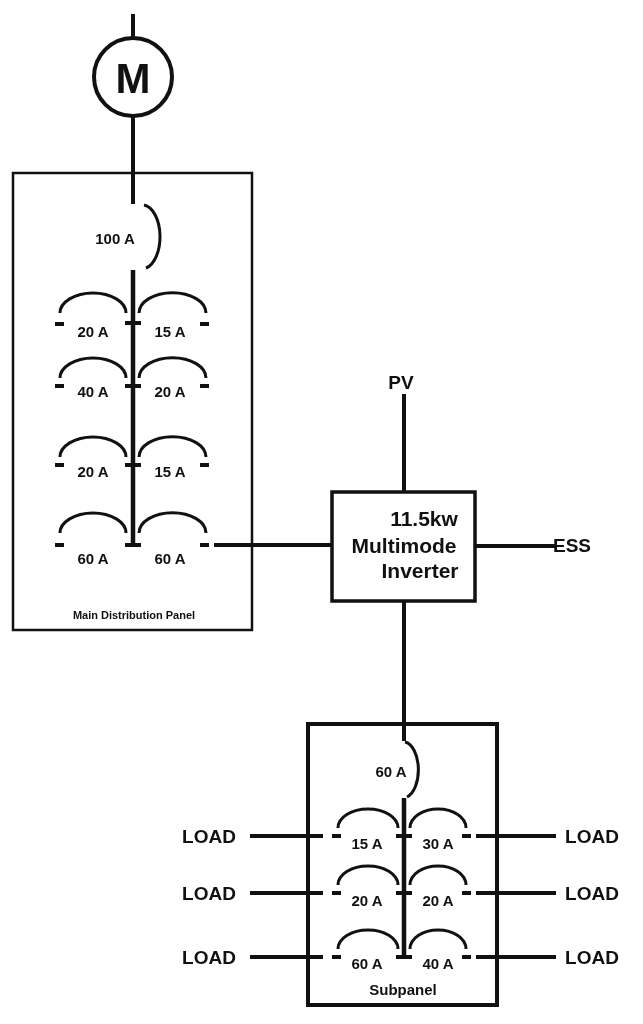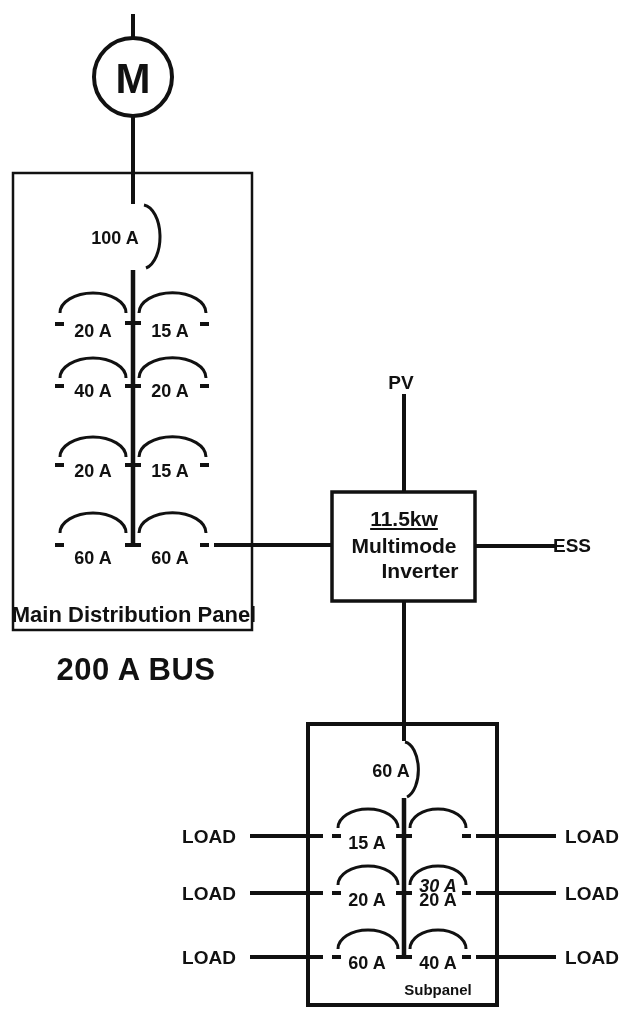--- a/index.html
+++ b/index.html
@@ -23,22 +23,22 @@
   }
   .lbl {
     position: absolute;
     transform: translate(-50%, -50%);
     font-weight: 700;
     white-space: nowrap;
     color: #111111;
     line-height: 1;
   }
   .meter-m   { font-size: 42px; }
-  .brk       { font-size: 18px; }
-  .panel-ttl { font-size: 22px; }
+  .brk       { font-size: 15px; }
+  .panel-ttl { font-size: 11px; }
   .sub-ttl   { font-size: 15px; }
   .bus-lbl   { font-size: 31px; letter-spacing: 0.5px; }
   .src-lbl   { font-size: 19px; }
   .inv-lbl   { font-size: 21px; line-height: 26px; text-align: center; }
 </style>
 </head>
 <body>
 
 <div class="canvas">
 
@@ -149,42 +149,41 @@
   <div class="lbl brk" style="left:170px; top:391px;">20 A</div>
 
   <div class="lbl brk" style="left:93px;  top:471px;">20 A</div>
   <div class="lbl brk" style="left:170px; top:471px;">15 A</div>
 
   <div class="lbl brk" style="left:93px;  top:558px;">60 A</div>
   <div class="lbl brk" style="left:170px; top:558px;">60 A</div>
 
   <div class="lbl panel-ttl" style="left:134px; top:615px;">Main Distribution Panel</div>
 
-  <div class="lbl bus-lbl" style="left:136px; top:669px;">200 A BUS</div>
 
   <div class="lbl src-lbl" style="left:401px; top:382px;">PV</div>
 
-  <div class="lbl inv-lbl" style="left:404px; top:519px;text-decoration:underline;">11.5kw</div>
+  <div class="lbl inv-lbl" style="left:424px; top:519px;">11.5kw</div>
   <div class="lbl inv-lbl" style="left:404px; top:546px;">Multimode</div>
   <div class="lbl inv-lbl" style="left:404px; top:571px;padding-left:32px;">Inverter</div>
 
   <div class="lbl src-lbl" style="left:572px; top:545px;">ESS</div>
 
   <div class="lbl brk" style="left:391px; top:771px;">60 A</div>
 
   <div class="lbl src-lbl" style="left:209px; top:836px;">LOAD</div>
   <div class="lbl brk" style="left:367px; top:843px;">15 A</div>
-  <div class="lbl brk" style="left:438px; top:886px;font-style:italic;">30 A</div>
+  <div class="lbl brk" style="left:438px; top:843px;">30 A</div>
   <div class="lbl src-lbl" style="left:592px; top:836px;">LOAD</div>
 
   <div class="lbl src-lbl" style="left:209px; top:893px;">LOAD</div>
   <div class="lbl brk" style="left:367px; top:900px;">20 A</div>
   <div class="lbl brk" style="left:438px; top:900px;">20 A</div>
   <div class="lbl src-lbl" style="left:592px; top:893px;">LOAD</div>
 
   <div class="lbl src-lbl" style="left:209px; top:957px;">LOAD</div>
   <div class="lbl brk" style="left:367px; top:963px;">60 A</div>
   <div class="lbl brk" style="left:438px; top:963px;">40 A</div>
   <div class="lbl src-lbl" style="left:592px; top:957px;">LOAD</div>
 
-  <div class="lbl sub-ttl" style="left:403px; top:989px;margin-left:35px;">Subpanel</div>
+  <div class="lbl sub-ttl" style="left:403px; top:989px;">Subpanel</div>
 
 </div>
 
 </body></html>

